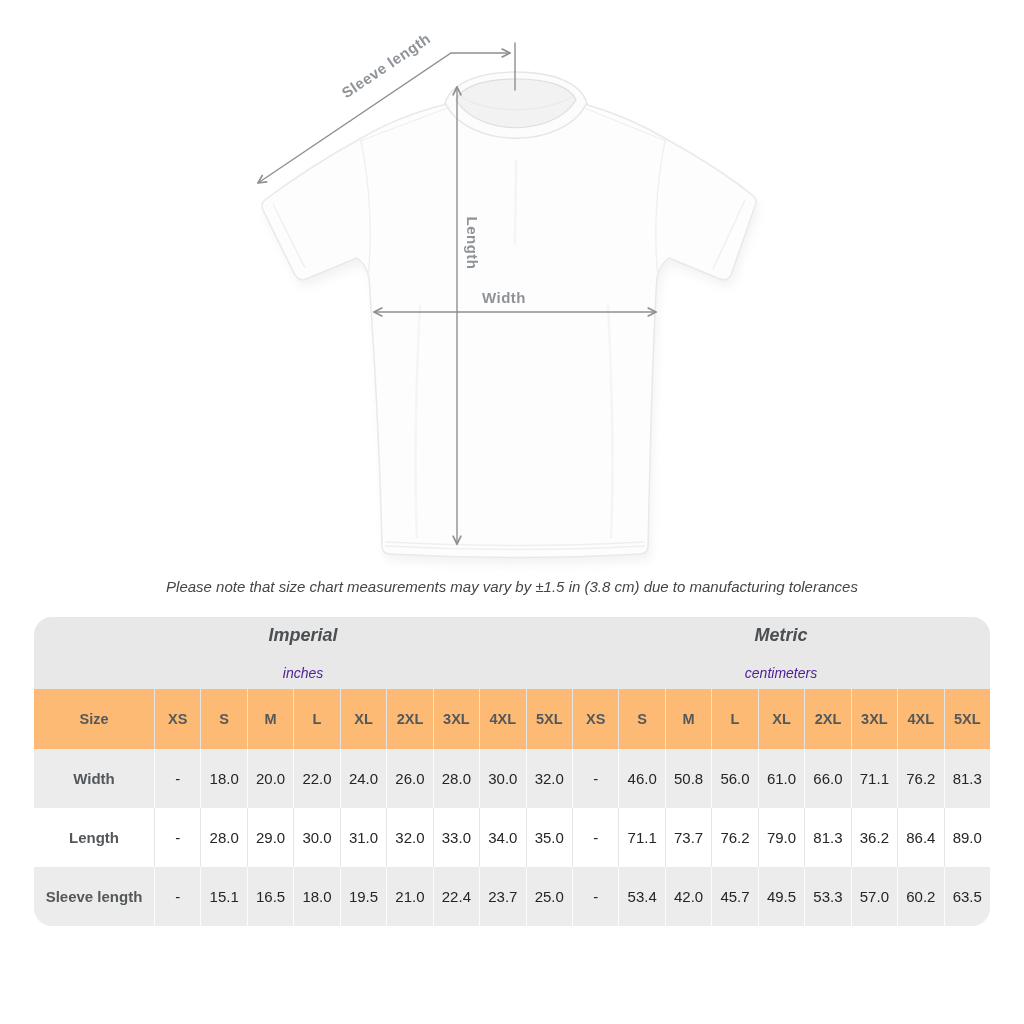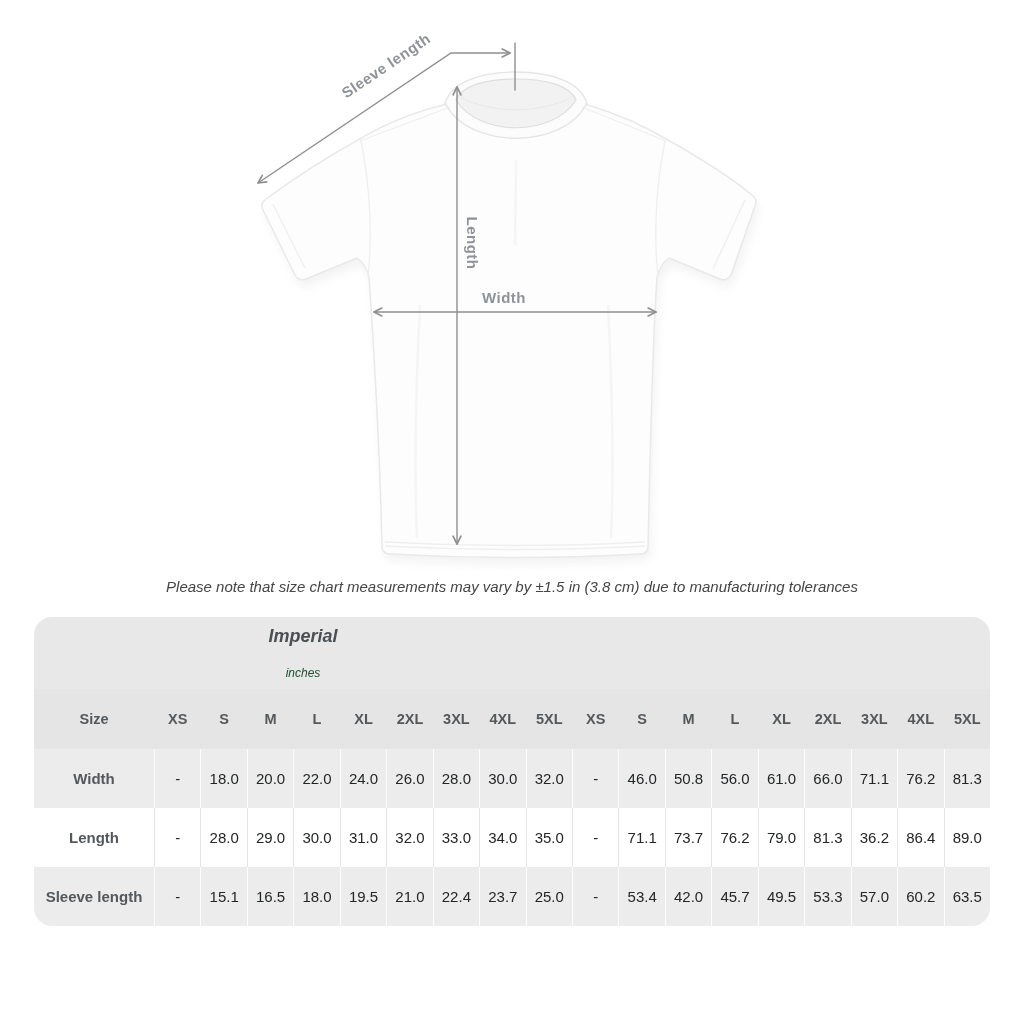--- a/index.html
+++ b/index.html
@@ -11,24 +11,24 @@
   svg text{font-family:"Liberation Sans",sans-serif;}
   .dim-label{font-size:15px;font-weight:700;fill:var(--label_gray,#8f9398);letter-spacing:.5px;}
 
   .page-title{margin:24px 0 7px;text-align:center;font-size:25px;font-weight:700;color:#151515;}
   .subtitle{margin:0 0 22px;text-align:center;font-style:italic;font-size:15px;color:#454545;}
 
   .table-wrap{width:956px;margin:0 auto;border-radius:18px;overflow:hidden;}
   .band{display:grid;grid-template-columns:538px 1fr;height:72px;background:var(--band_gray,#e8e8e8);}
   .band-sec{display:flex;flex-direction:column;align-items:center;justify-content:center;gap:19px;}
   .band-title{font-style:italic;font-weight:700;font-size:18px;color:#4b4f52;}
-  .band-sub{font-style:italic;font-size:12px;color:#14532d;}
+  .band-sub{font-style:italic;font-size:14px;color:#4c1d95;}
 
   .row{display:grid;grid-template-columns:120px repeat(18,1fr);height:59px;}
-  .row.header{height:60px;background:#e5e5e5;}
+  .row.header{height:60px;background:#fdba74;}
   .cell{display:flex;align-items:center;justify-content:center;font-size:15px;color:var(--value_text,#232527);border-left:1px solid var(--separator,#e4e4e4);white-space:nowrap;}
   .cell:first-child{border-left:none;}
   .row .cell:first-child{font-weight:700;color:var(--header_text,#54585b);}
   .row.header .cell{font-weight:700;color:var(--header_text,#54585b);font-size:14.5px;}
   .row.gray{background:var(--row_gray,#ececec);}
   .row.gray .cell{border-left-color:rgba(255,255,255,.85);}
 </style>
 </head>
 <body>
 
@@ -83,20 +83,24 @@
     </svg>
   </div>
 
   <p class="subtitle">Please note that size chart measurements may vary by ±1.5 in (3.8 cm) due to manufacturing tolerances</p>
 
   <div class="table-wrap">
     <div class="band">
       <div class="band-sec">
         <div class="band-title">Imperial</div>
         <div class="band-sub">inches</div>
+      </div>
+      <div class="band-sec">
+        <div class="band-title">Metric</div>
+        <div class="band-sub">centimeters</div>
       </div>
     </div>
     <div class="grid" id="grid">
         <div class="row header">
           <div class="cell">Size</div>
           <div class="cell">XS</div>
           <div class="cell">S</div>
           <div class="cell">M</div>
           <div class="cell">L</div>
           <div class="cell">XL</div>

